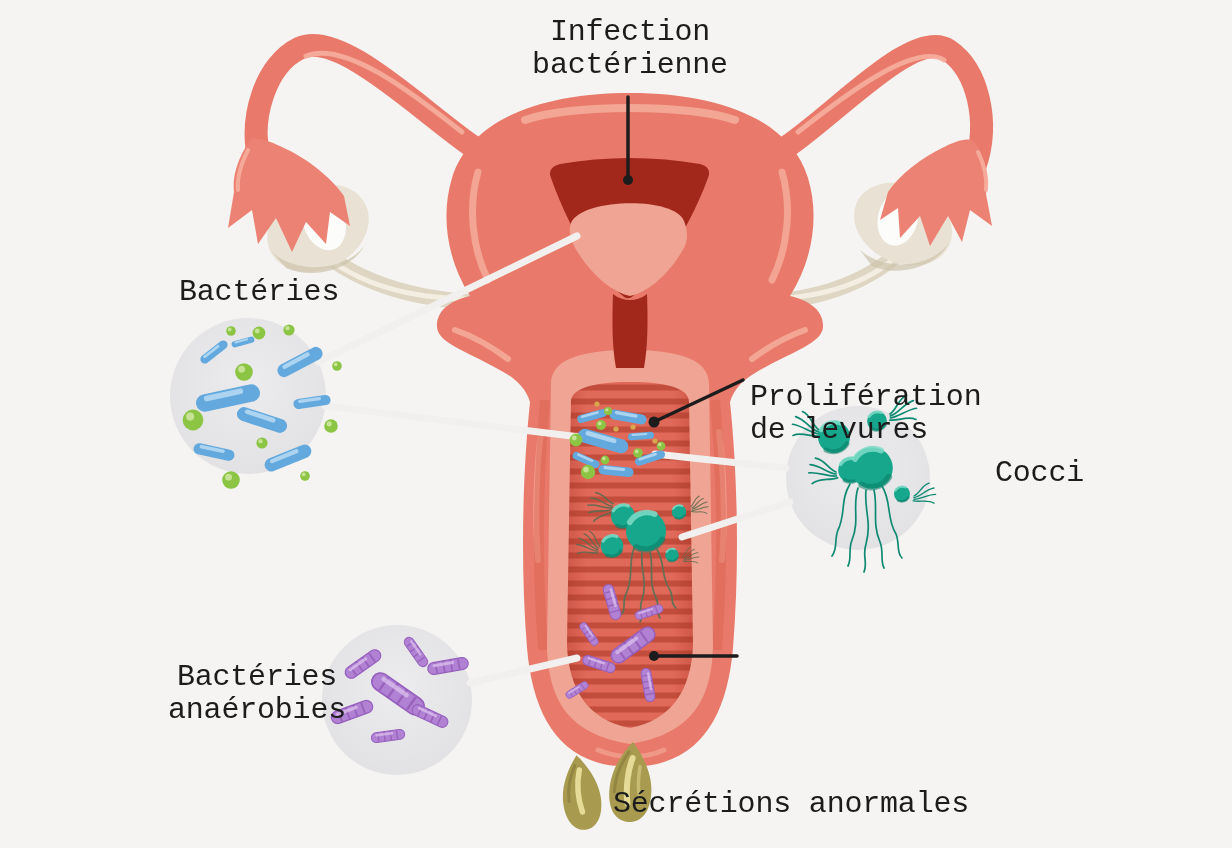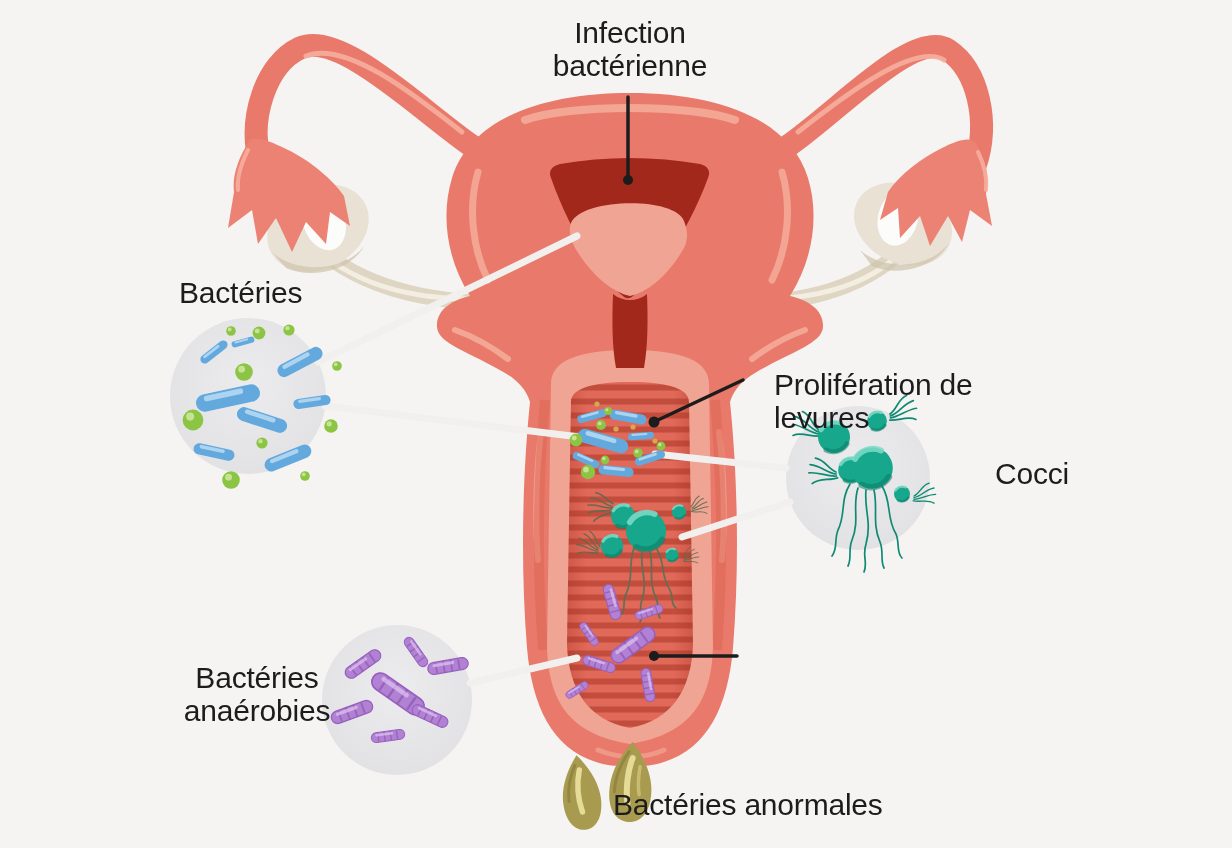--- a/index.html
+++ b/index.html
@@ -2,21 +2,21 @@
 <html><head>
 <meta charset="utf-8">
 <style>
   html,body{margin:0;padding:0;}
   body{
     width:1232px;height:848px;
     background:#f5f4f2;
     font-family:"Liberation Sans", sans-serif;
     position:relative;overflow:hidden;
   }
-  .stage{position:absolute;inset:0;width:1000px;height:848px;}
+  .stage{position:absolute;inset:0;width:1000px;height:848px;font-family:Liberation Mono, monospace;}
   svg{position:absolute;left:0;top:0;}
   .callout{
     position:absolute;
     color:#1c1c1c;
     font-size:30px;
     font-weight:500;
     line-height:1.1;
     letter-spacing:-0.2px;
     white-space:pre-line;
     user-select:none;
@@ -292,22 +292,22 @@
     <line x1="737" y1="656" x2="658" y2="656"></line>
     <circle cx="654" cy="656" r="5" stroke="none"></circle>
   </g>
 </svg>
 
 <div class="callout center" style="left:630px;top:16px;">Infection
 bactérienne</div>
 
 <div class="callout" style="left:179px;top:276px;">Bactéries</div>
 
-<div class="callout" style="left:750px;top:368px;margin-left:24px;">Prolifération de levures</div>
+<div class="callout" style="left:750px;top:381px;">Prolifération de levures</div>
 
 <div class="callout" style="left:995px;top:457px;">Cocci</div>
 
 
 <div class="callout center" style="left:257px;top:661px;">Bactéries
 anaérobies</div>
 
-<div class="callout" style="left:613px;top:788px;">Bactéries anormales</div>
+<div class="callout" style="left:613px;top:788px;">Sécrétions anormales</div>
 </div>
 
 </body></html>

